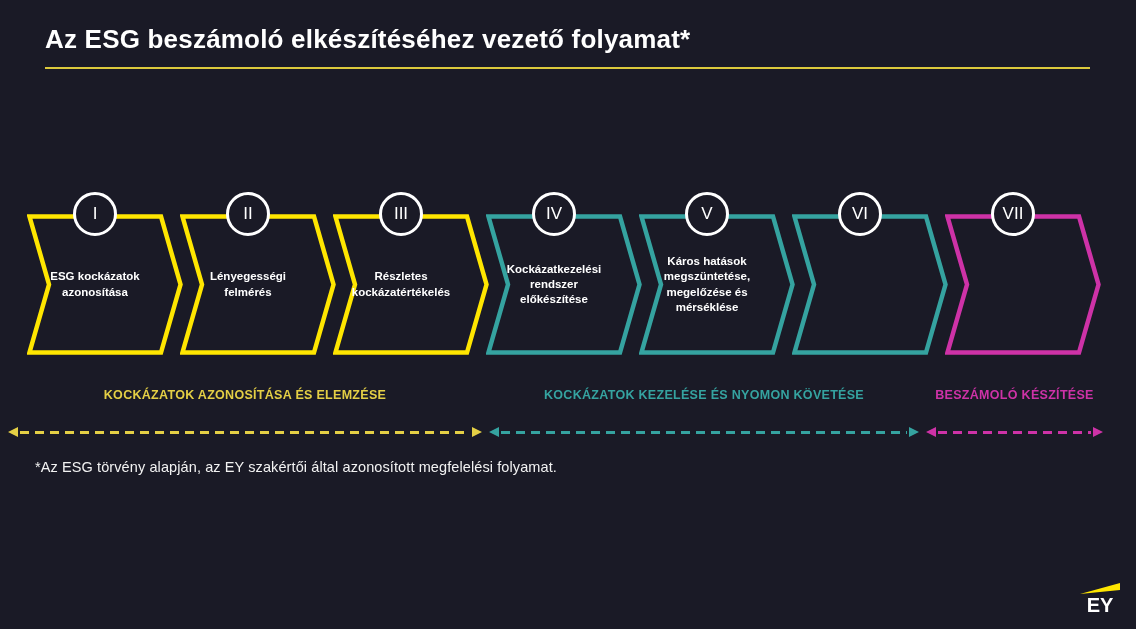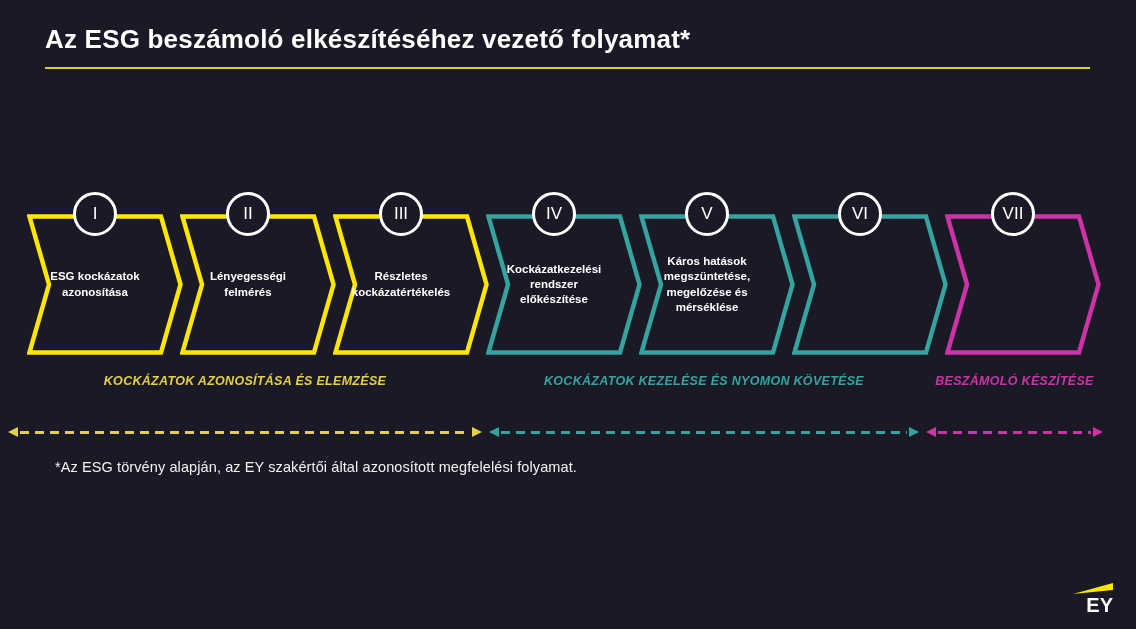--- a/index.html
+++ b/index.html
@@ -33,23 +33,23 @@
   .stage .stage-label{
     position:absolute;left:0;top:22px;width:136px;height:141px;box-sizing:border-box;
     padding:0 9px;display:flex;align-items:center;justify-content:center;text-align:center;
     font-size:11.5px;font-weight:700;line-height:1.32;color:#fff;
   }
   .g-yellow{color:var(--yellow,#FFE600);}
   .g-teal{color:var(--teal,#35A3A0);}
   .g-magenta{color:var(--magenta,#CE32A7);}
   
   .phase-label{
-    position:absolute;top:372px;height:18px;
+    position:absolute;top:386px;height:18px;
     display:flex;align-items:center;justify-content:center;text-align:center;
-    font-size:12.5px;font-weight:700;font-style:italic;letter-spacing:.3px;
+    font-size:12.5px;font-weight:700;letter-spacing:.3px;
   }
   .phase-label.l-yellow{color:var(--labelYellow,#E4CF45);}
   .phase-label.l-teal{color:var(--teal,#35A3A0);}
   .phase-label.l-magenta{color:var(--magenta,#CE32A7);}
   
   .phase-arrow{
     position:absolute;top:427px;height:10px;
     display:flex;align-items:center;
   }
   .phase-arrow .head-l{width:0;height:0;border-top:5px solid transparent;border-bottom:5px solid transparent;border-right:10px solid currentColor;}
@@ -57,24 +57,24 @@
   .phase-arrow .dash{
     flex:1;height:3px;margin:0 2px;
     background:repeating-linear-gradient(90deg,currentColor 0 9px,transparent 9px 15px);
   }
   .a-yellow{color:var(--labelYellow,#E4CF45);}
   .a-teal{color:var(--teal,#35A3A0);}
   .a-magenta{color:var(--magenta,#CE32A7);}
   
   .footnote{
     position:absolute;left:35px;top:459px;
-    font-size:14.5px;color:#F2F2F2;letter-spacing:.1px;margin-left:20px;
+    font-size:14.5px;color:#F2F2F2;letter-spacing:.1px;
   }
   
-  .ey-logo{position:absolute;right:23px;bottom:14px;width:40px;text-align:right;}
+  .ey-logo{position:absolute;right:16px;bottom:14px;width:40px;text-align:center;}
   .ey-logo svg{display:block;width:40px;height:12px;}
   .ey-logo .ey-text{font-size:20px;font-weight:800;line-height:20px;color:#fff;letter-spacing:0;}
 </style>
 </head>
 <body>
 
 <div class="title">Az ESG beszámoló elkészítéséhez vezető folyamat*</div>
 <div class="title-rule"></div>
 
 <div class="stage g-yellow" style="left:27px">

